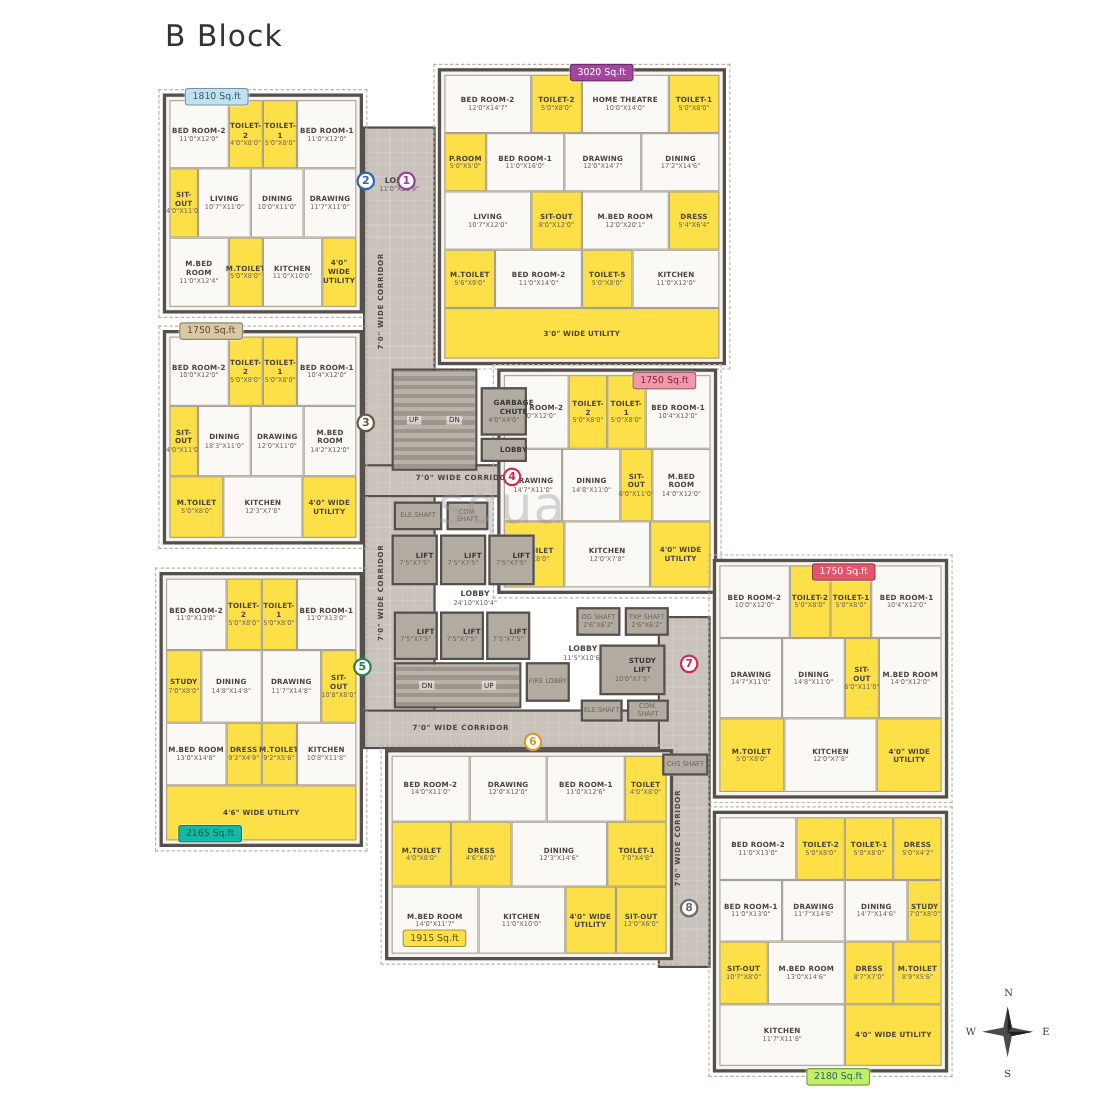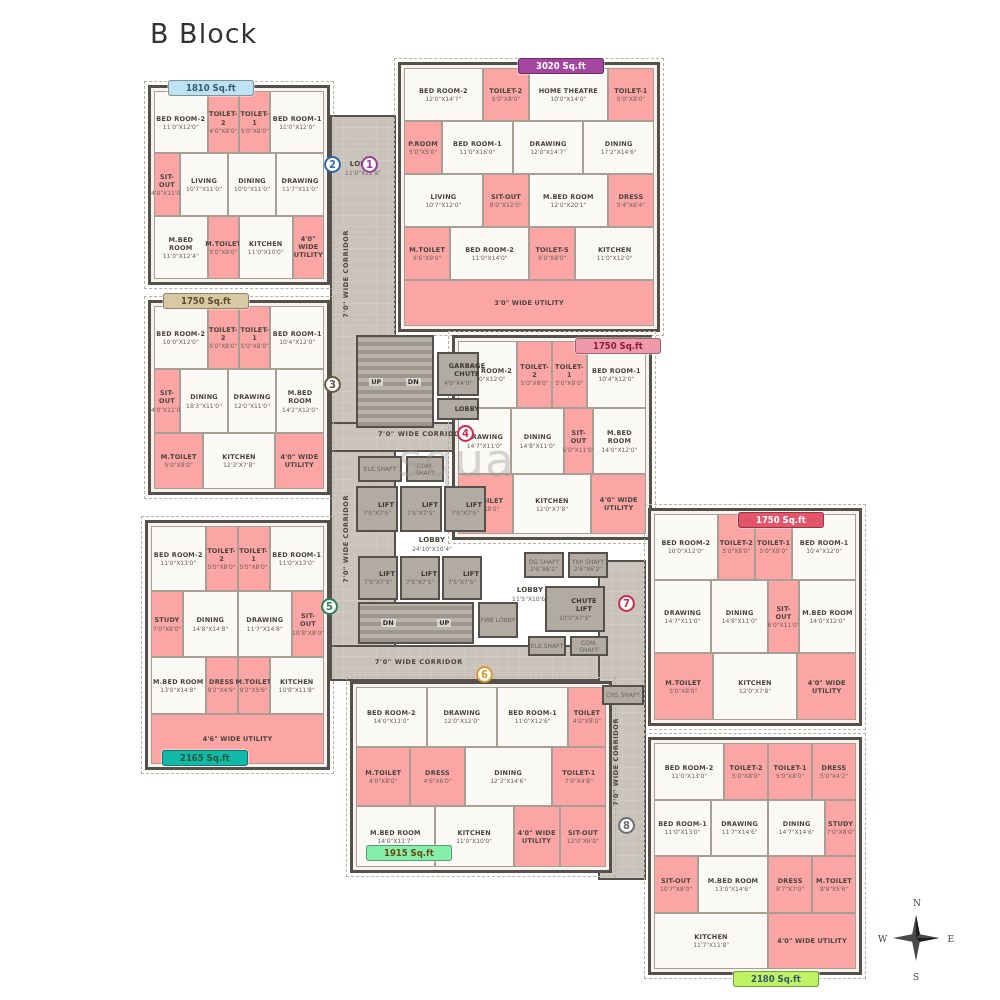--- a/index.html
+++ b/index.html
@@ -14,37 +14,37 @@
                      repeating-linear-gradient(90deg,rgba(255,255,255,.12) 0 1px,transparent 1px 11px);}
   .corrlab{font-size:6.5px;color:#4a453f;letter-spacing:.6px;white-space:nowrap;font-weight:bold;}
   .vert{writing-mode:vertical-rl;transform:rotate(180deg);}
   
   .unit{border:3px solid #55504b;background:#f6f3ee;box-sizing:border-box;
         outline:1px dashed #b9b1a2;outline-offset:3px;}
   .rooms{position:absolute;inset:3px;display:flex;flex-wrap:wrap;gap:0;align-content:stretch;}
   .room{flex:1 1 28%;min-width:34px;border:1px solid #a79f93;background:#fbf9f5;
         display:flex;flex-direction:column;align-items:center;justify-content:center;
         text-align:center;padding:1px;box-sizing:border-box;}
-  .room.small{flex-basis:15%;min-width:26px;background:#fca5a5;}
+  .room.small{flex-basis:15%;min-width:26px;background:#fde047;}
   .rname{font-size:6.5px;font-weight:bold;color:#4a453e;letter-spacing:.2px;line-height:1.25;}
   .rdim{font-size:6px;color:#6d6459;line-height:1.2;}
   
-  .badge{font-size:8.5px;font-weight:bold;padding:2px 17px;border-radius:3px;
+  .badge{font-size:8.5px;font-weight:normal;padding:2px 6px;border-radius:3px;
          border:1px solid rgba(0,0,0,.35);white-space:nowrap;z-index:6;box-shadow:0 0 0 1px rgba(255,255,255,.4);}
   .circle{width:17px;height:17px;border-radius:50%;background:#fff;border:2px solid #888;
           display:flex;align-items:center;justify-content:center;font-size:10px;font-weight:bold;
           box-sizing:border-box;z-index:6;}
   
   .corebox{border:2px solid #55504b;background:#b2aba2;box-sizing:border-box;display:flex;
            flex-direction:column;align-items:center;justify-content:center;text-align:center;z-index:3;}
   .corebox .rname{color:#3b3733;margin-left:18px;}
   .stairs{border:2px solid #55504b;box-sizing:border-box;z-index:3;
       background:repeating-linear-gradient(0deg,#9d968d 0 4px,#b9b2a9 4px 8px);
       display:flex;align-items:center;justify-content:space-around;}
-  .stairs span{font-size:6.5px;font-weight:bold;color:#2f2c29;background:rgba(255,255,255,.55);padding:0 2px;}
+  .stairs span{font-size:6.5px;font-weight:normal;color:#2f2c29;background:rgba(255,255,255,.55);padding:0 2px;}
   .lobbylab{z-index:4;text-align:center;}
   .lobbylab .rname{font-size:7px;}
   
   .watermark{left:398px;top:438px;z-index:9;pointer-events:none;color:rgba(150,150,150,.38);
              font-weight:normal;font-size:47px;line-height:.95;letter-spacing:1px;}
   
   .compass{left:878px;top:898px;width:76px;height:84px;z-index:5;}
   .compass span{position:absolute;font-size:9px;color:#3e3e3e;font-family:"DejaVu Serif",serif;}
   .cn{left:35px;top:0;} .ce{right:0;top:36px;} .cs{left:35px;bottom:0;} .cw{left:0;top:36px;}
   .compass svg{position:absolute;left:13px;top:15px;}
@@ -127,21 +127,21 @@
 </div>
 <div class="abs corebox" style="left:524px;top:552px;width:40px;height:26px;">
   <div class="rdim">OG SHAFT</div>
     <div class="rdim">2'6"X6'2"</div>
 </div>
 <div class="abs corebox" style="left:568px;top:552px;width:40px;height:26px;">
   <div class="rdim">TXP SHAFT</div>
     <div class="rdim">2'6"X6'2"</div>
 </div>
 <div class="abs corebox" style="left:545px;top:586px;width:60px;height:46px;">
-  <div class="rname">CHUTE LIFT</div>
+  <div class="rname">STUDY LIFT</div>
     <div class="rdim">10'0"X7'5"</div>
 </div>
 <div class="abs corebox" style="left:528px;top:636px;width:38px;height:20px;">
   <div class="rdim">ELE.SHAFT</div>
 </div>
 <div class="abs corebox" style="left:570px;top:636px;width:38px;height:20px;">
   <div class="rdim">COM. SHAFT</div>
 </div>
 <div class="abs corebox" style="left:602px;top:685px;width:42px;height:20px;">
   <div class="rdim">CHS SHAFT</div>
@@ -575,21 +575,21 @@
       </div>
     </div>
   </div>
 
 <div class="abs badge" style="left: 168px; top: 80px; background: rgb(191, 226, 242); color: rgb(53, 88, 110);">1810 Sq.ft</div>
 <div class="abs badge" style="left: 518px; top: 58px; background: rgb(164, 69, 159); color: rgb(255, 255, 255);">3020 Sq.ft</div>
 <div class="abs badge" style="left: 163px; top: 293px; background: rgb(217, 201, 163); color: rgb(93, 74, 47);">1750 Sq.ft</div>
 <div class="abs badge" style="left: 575px; top: 338px; background: rgb(239, 154, 171); color: rgb(140, 29, 54);">1750 Sq.ft</div>
 <div class="abs badge" style="left: 738px; top: 512px; background: rgb(228, 85, 107); color: rgb(255, 255, 255);">1750 Sq.ft</div>
 <div class="abs badge" style="left: 162px; top: 750px; background: #14b8a6; color: rgb(32, 92, 56);">2165 Sq.ft</div>
-<div class="abs badge" style="left: 366px; top: 845px; background: #86efac; color: rgb(107, 74, 16);">1915 Sq.ft</div>
+<div class="abs badge" style="left: 366px; top: 845px; background: #fde047; color: rgb(107, 74, 16);">1915 Sq.ft</div>
 <div class="abs badge" style="left: 733px; top: 971px; background: #bef264; color: rgb(53, 88, 110);">2180 Sq.ft</div>
 
 <div class="abs circle" style="left: 361px; top: 156px; border-color: rgb(156, 62, 156); color: rgb(156, 62, 156);">1</div>
 <div class="abs circle" style="left: 324px; top: 156px; border-color: rgb(47, 102, 173); color: rgb(47, 102, 173);">2</div>
 <div class="abs circle" style="left: 324px; top: 376px; border-color: rgb(110, 87, 66); color: rgb(110, 87, 66);">3</div>
 <div class="abs circle" style="left: 457px; top: 425px; border-color: rgb(207, 43, 82); color: rgb(207, 43, 82);">4</div>
 <div class="abs circle" style="left: 321px; top: 598px; border-color: rgb(46, 128, 80); color: rgb(46, 128, 80);">5</div>
 <div class="abs circle" style="left: 476px; top: 666px; border-color: rgb(216, 154, 43); color: rgb(216, 154, 43);">6</div>
 <div class="abs circle" style="left: 618px; top: 595px; border-color: rgb(207, 43, 82); color: rgb(207, 43, 82);">7</div>
 <div class="abs circle" style="left: 618px; top: 817px; border-color: rgb(109, 109, 109); color: rgb(109, 109, 109);">8</div>

